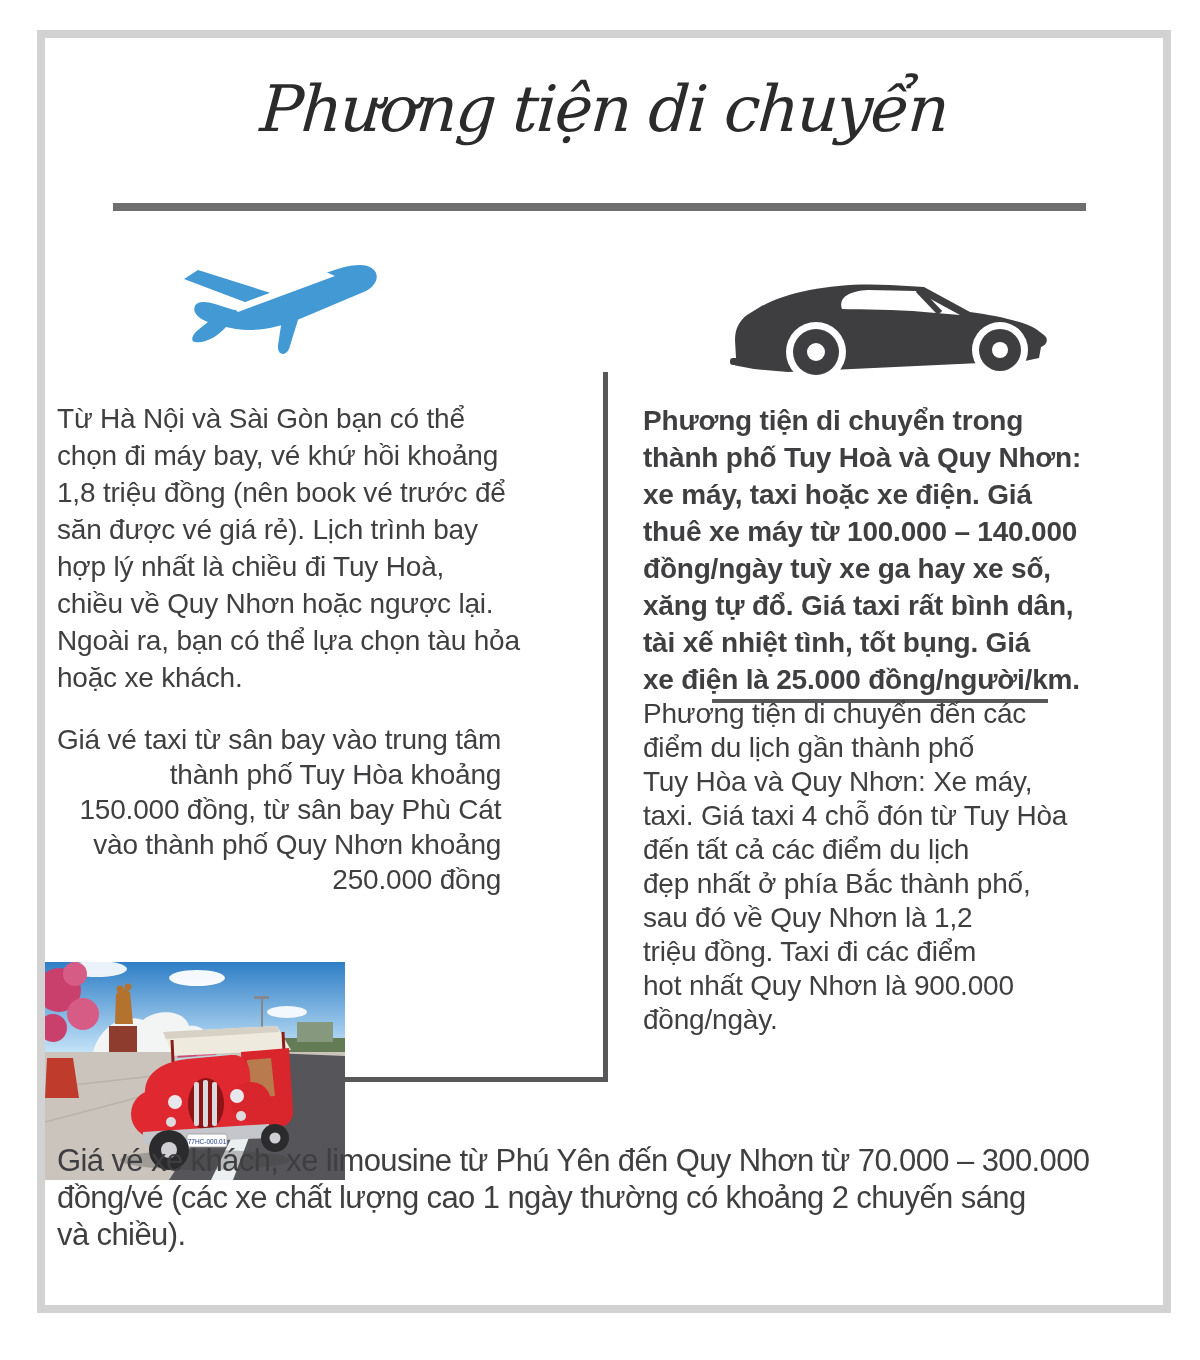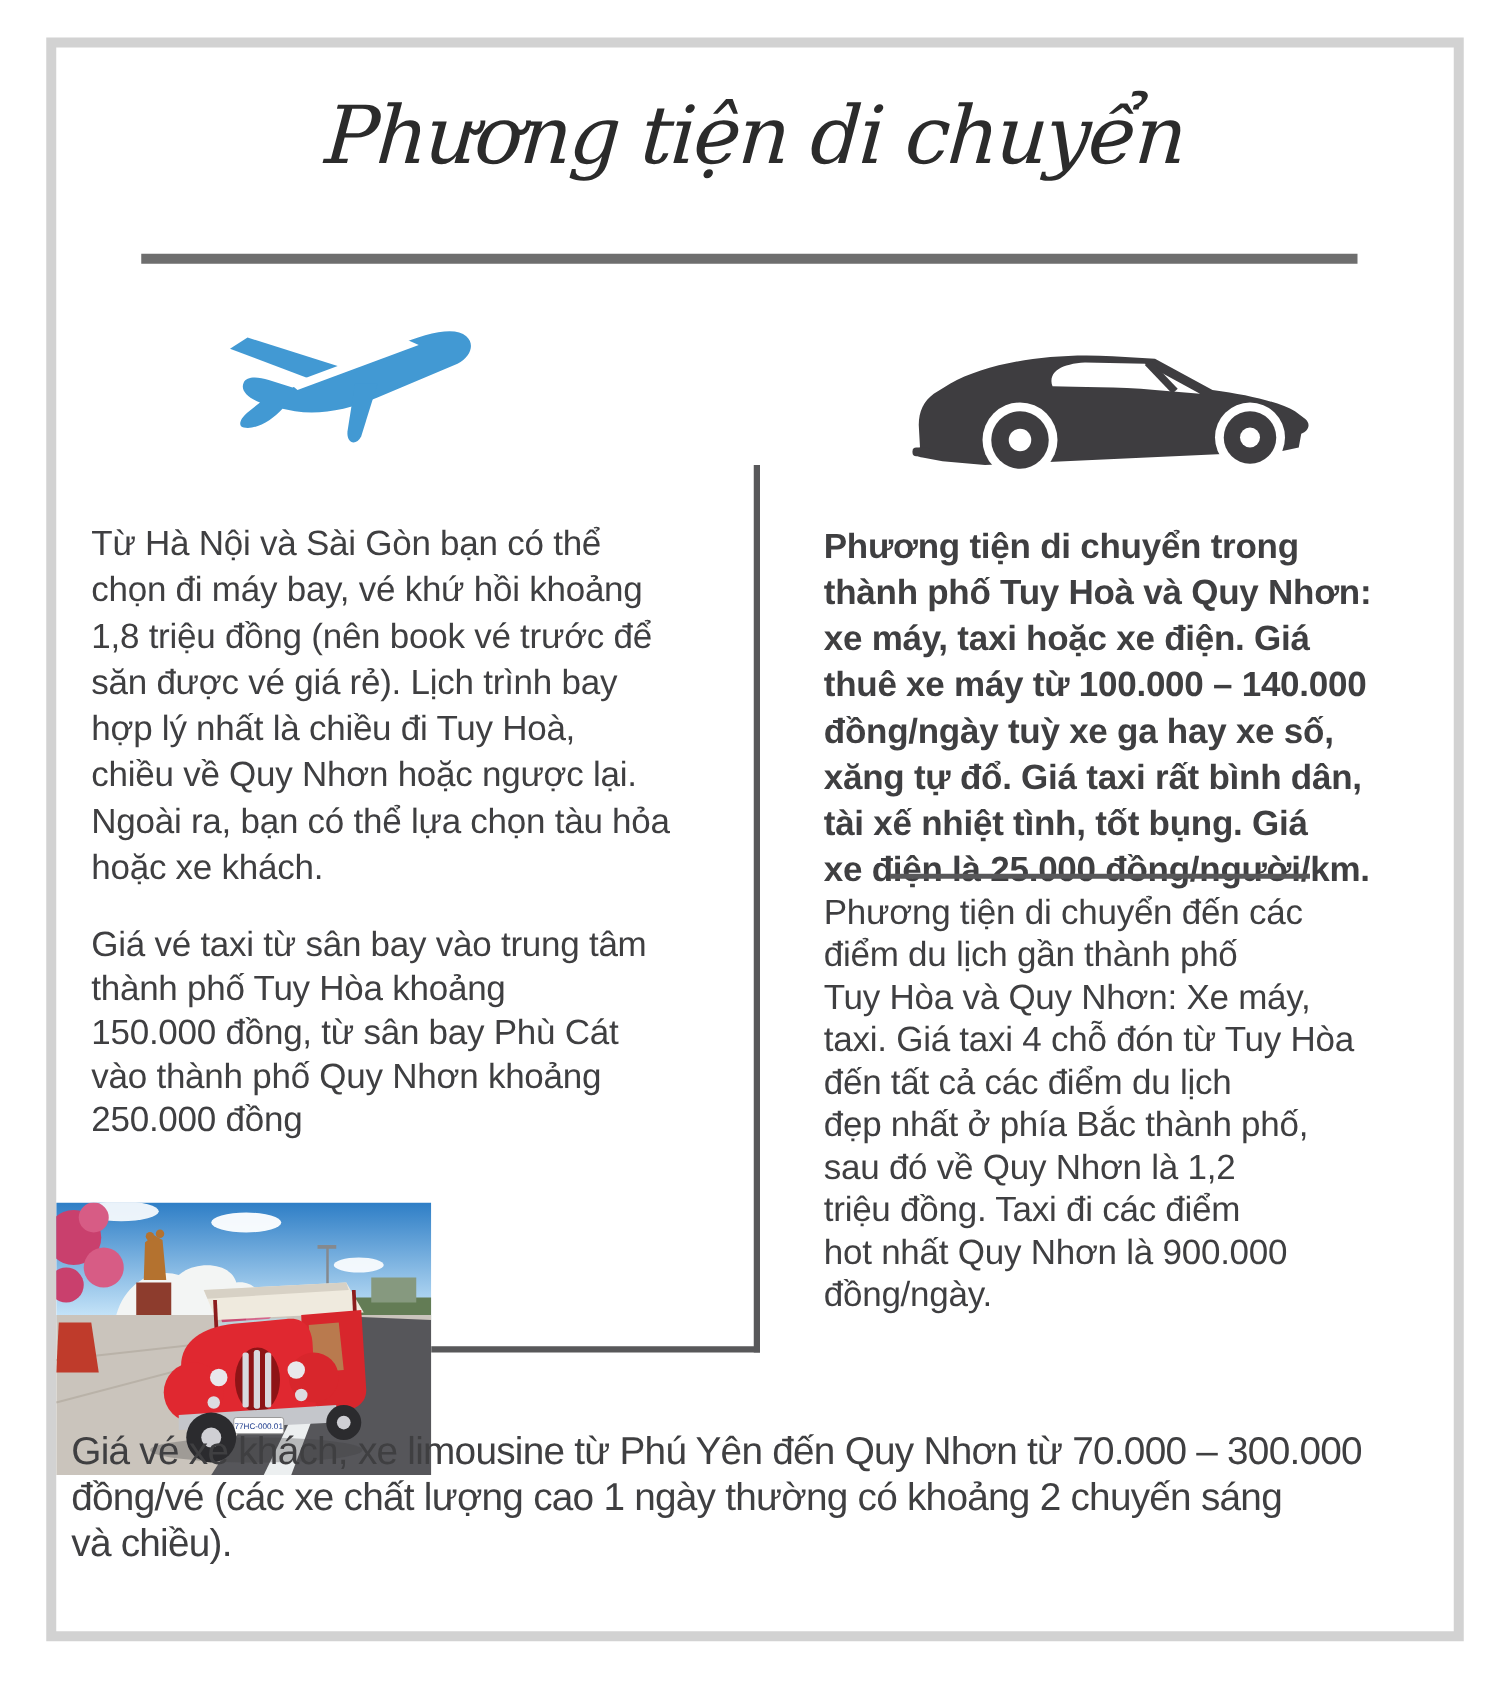--- a/index.html
+++ b/index.html
@@ -20,25 +20,25 @@
   .title-underline {
     position:absolute; left:113px; top:203px; width:973px; height:8px;
     background:#6e6e6e;
   }
   .plane-svg { position:absolute; left:168px; top:245px; width:215px; height:122px; }
   .car-svg   { position:absolute; left:728px; top:278px; width:320px; height:104px; }
   .vdivider  { position:absolute; left:603px; top:372px; width:5px; height:710px; background:#58585a; }
   .vdivider-foot { position:absolute; left:345px; top:1077px; width:263px; height:5px; background:#58585a; }
   .hseparator { position:absolute; left:712px; top:699px; width:336px; height:4px; background:#58585a; }
   .para {
-    position:absolute; margin:16px; white-space:pre; color:#3f3f41;
+    position:absolute; margin:0; white-space:pre; color:#3f3f41;
     font-size:28px; letter-spacing:-0.2px;
   }
   .lp1 { left:57px;  top:400px; line-height:37px; }
-  .lp2 { left:57px;  top:722px; line-height:35px; }
+  .lp2 { left:57px;  top:722px; line-height:35px;text-align:right; }
   .rp1 { left:643px; top:402px; line-height:37px;font-weight:bold; }
   .rp2 { left:643px; top:697px; line-height:34px; }
   .footer-para {
     position:absolute; left:57px; top:1142px; margin:0; white-space:pre;
     color:#3f3f41; font-size:31px; line-height:37px; letter-spacing:-0.6px;
   }
   .photo-svg { position:absolute; left:45px; top:962px; width:300px; height:218px; }
 </style>
 </head>
 <body>

